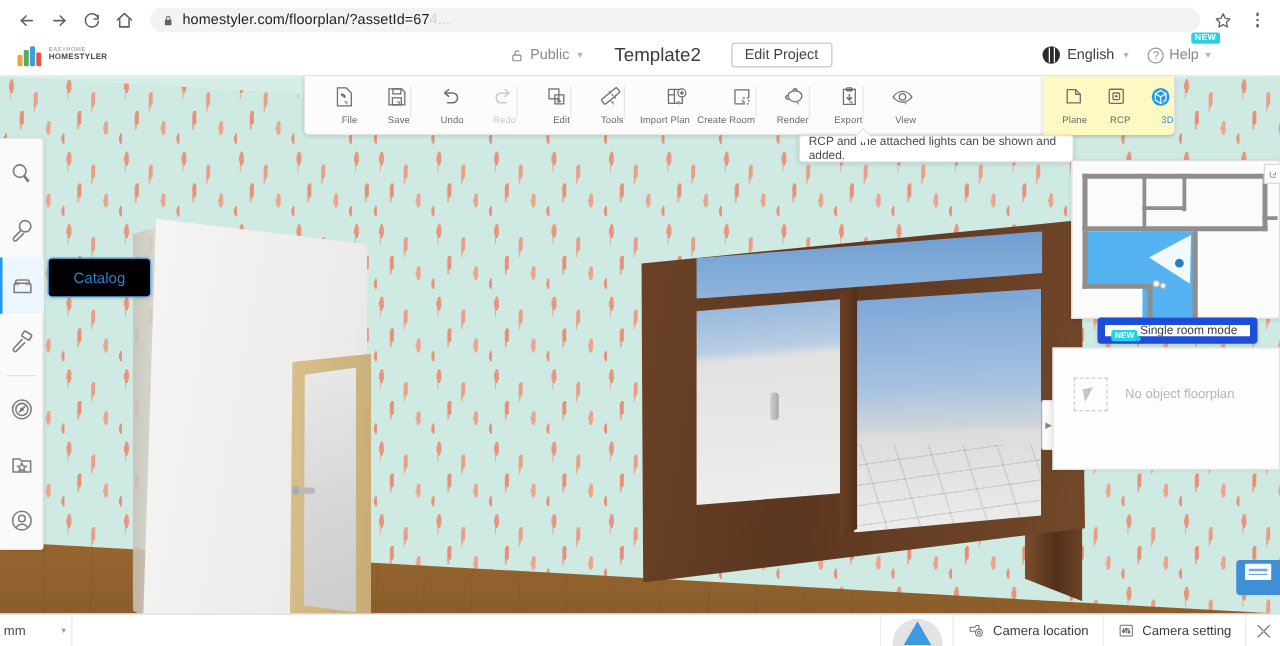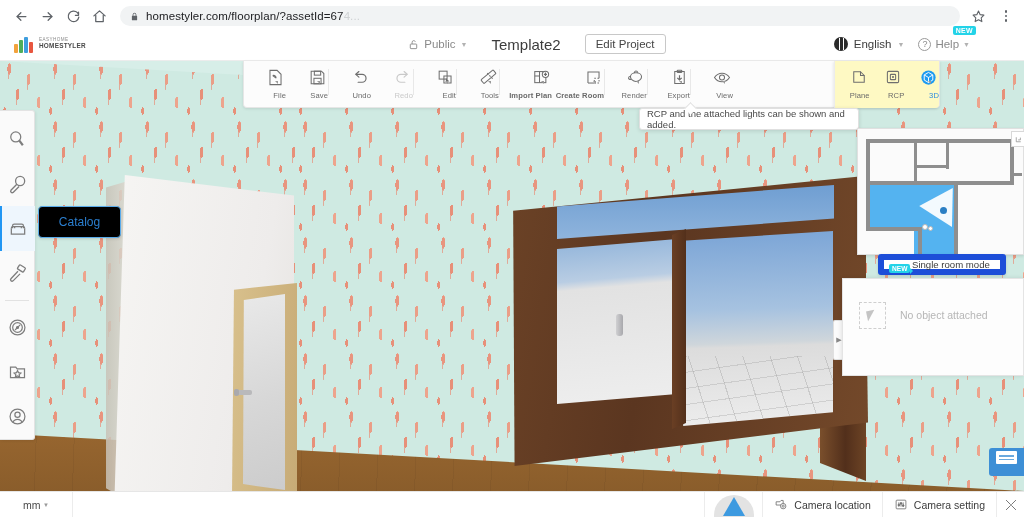--- a/index.html
+++ b/index.html
@@ -204,21 +204,21 @@
     box-shadow:0 1px 3px rgba(0,0,0,.10);
   }
   .tb-item{
     width:42px; height:45px; display:flex; flex-direction:column; align-items:flex-end;
     justify-content:flex-start; padding-top:5px; gap:3px; position:relative;
   }
   .tb-ico{ width:22px; height:22px; display:flex; align-items:center; justify-content:center;
      color:#6e6e6e; }
   .tb-lbl{ font-size:7.6px; color:#6a6a6a; white-space:nowrap; letter-spacing:.1px;}
   .tb-item.dis .tb-ico,.tb-item.dis .tb-lbl{ color:#c9c9c9; }
-  .tb-item.wide{ width:52px;font-weight:bold; }
+  .tb-item.wide{ width:52px; }
   .tb-div{ width:1px; height:26px; background:#e8e8e8; margin-top:8px; }
   .tb-corner{ position:absolute; right:8px; top:20px; width:0;height:0;
      border-left:3px solid transparent; border-top:3px solid #9a9a9a; }
   .tb-right{
     position:absolute; right:0; top:0; height:47px; width:105px;
     background:#fef9c3; border-left:1px solid #ececec; border-radius:0 0 4px 0;
     display:flex; box-shadow:-1px 1px 3px rgba(0,0,0,.08);
   }
   .tb-right .tb-item{ width:35px; }
   .tb-item.sel .tb-lbl{ color:#2b8ae0; }
@@ -313,22 +313,22 @@
   .blue-chip .pg{ width:21px; height:13px; background:#fff; border-radius:1px;
      display:flex;flex-direction:column;justify-content:center;gap:2px;padding:0 3px;}
   .blue-chip .pg i{ display:block; height:1.6px; background:#6aa9de; }
 
   
   .bottombar{
     position:absolute; left:0; top:491px; width:1024px; height:26px;
     background:#fff; border-top:1px solid #e6e6e6; display:flex; align-items:center;
   }
   .unit-sel{
-    width:73px; height:26px; display:flex; align-items:center; justify-content:space-between;
-    padding:0 23px; font-size:10.5px; color:#4a4a4a; border-right:1px solid #ececec;
+    width:58px; height:26px; display:flex; align-items:center; justify-content:space-between;
+    padding:0 3px; font-size:10.5px; color:#4a4a4a; border-right:1px solid #ececec;
   }
   .unit-sel .caret{ font-size:6px; color:#9a9a9a; }
   .bb-spacer{ flex:1; }
   .compass{
     width:58px; height:26px; display:flex; align-items:center; justify-content:center;
     border-left:1px solid #ececec; position:relative; overflow:hidden;
   }
   .compass .ring{ position:absolute; top:3px; width:40px; height:40px; border-radius:50%;
      background:#e3e3e3; }
   .compass .ndl{ position:absolute; top:5px; width:0;height:0;
@@ -710,21 +710,21 @@
 
   <div class="srm">
     <span class="nb">NEW</span>
     <span>Single room mode</span>
   </div>
 
   <div class="panel-tab">▶</div>
   <div class="prop-panel">
     <div class="prop-body">
       <div class="marquee"></div>
-      <div class="prop-empty">No object attached</div>
+      <div class="prop-empty">No object floorplan</div>
     </div>
   </div>
 
   <div class="blue-chip">
     <span class="pg">
         <i></i>
         <i></i>
       </span>
   </div>
 

